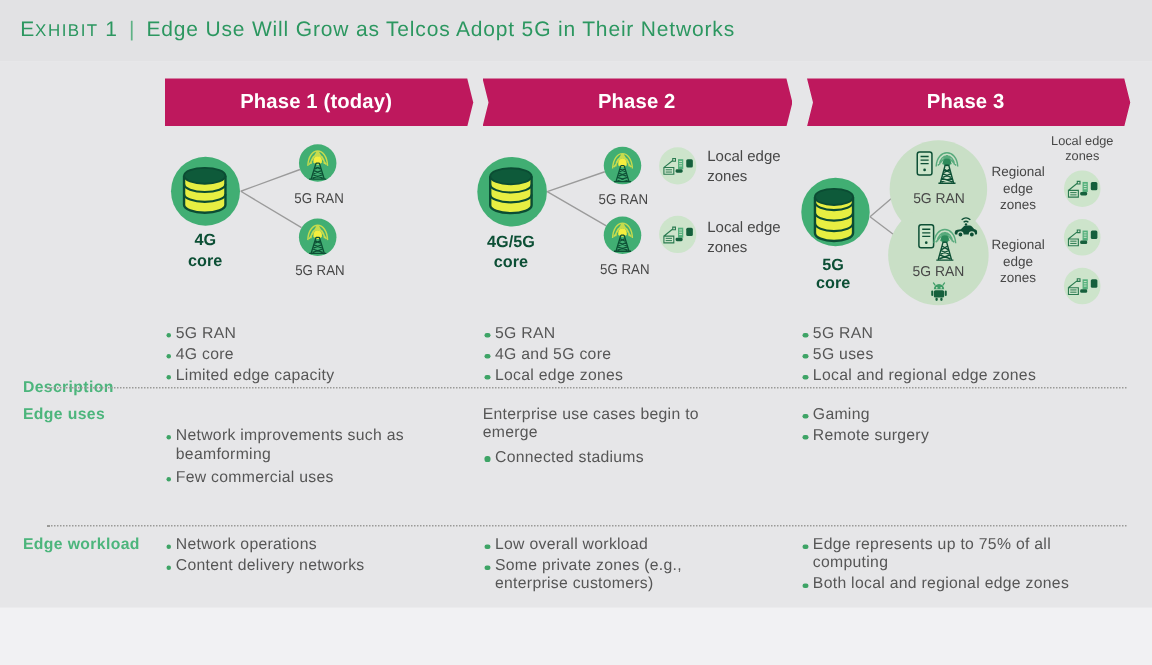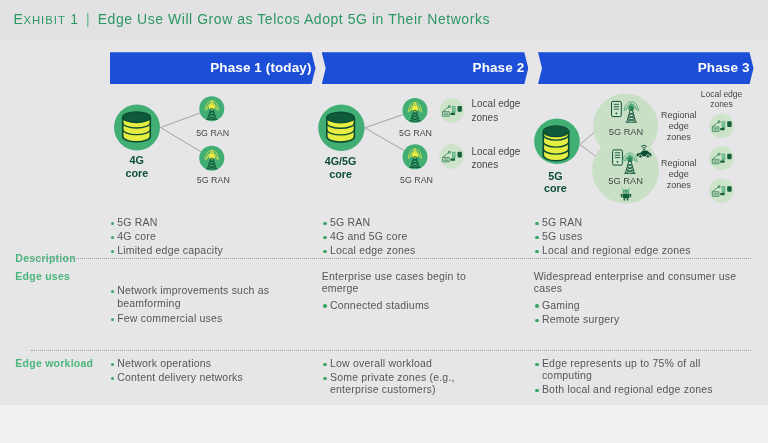--- a/index.html
+++ b/index.html
@@ -3,21 +3,21 @@
 <meta charset="utf-8">
 <style>
   * { margin:0; padding:0; box-sizing:border-box; }
   html,body { width:768px; height:443px; font-family:"Liberation Sans",sans-serif; background:#f1f1f3; overflow:hidden; }
   .abs { position:absolute; }
   .band-top { left:0; top:0; width:768px; height:40.5px; background:#e2e2e4; }
   .band-main { left:0; top:40.5px; width:768px; height:364.5px; background:#e6e6e8; }
   .title { left:13.5px; top:10px; font-size:14px; color:#2c9760; letter-spacing:0.55px; line-height:18px; }
   .title .sc { font-size:11.3px; letter-spacing:1px; }
   .title .sep { color:#5fb285; padding:0 3px; }
-  .banner { top:52.3px; height:32px; background:#1d4ed8; color:#fff; font-weight:bold; font-size:13.5px; text-align:right; line-height:32px; letter-spacing:0.1px; padding-right:4px; }
+  .banner { top:52.3px; height:32px; background:#be185d; color:#fff; font-weight:bold; font-size:13.5px; text-align:center; line-height:32px; letter-spacing:0.1px; padding-right:4px; }
   .rowlab { font-size:10.5px; font-weight:bold; color:#4cb57c; line-height:12.2px; letter-spacing:0.25px; }
   .dotline { border-top:1.2px dotted #9a9a98; height:0; }
   .col { font-size:10.5px; line-height:12.2px; color:#565656; letter-spacing:0.2px; }
   .col > div + div { margin-top:1.9px; }
   .lead { margin-left:-1.6px; margin-bottom:4.5px; }
   .li { position:relative; padding-left:6.6px; }
   .li::before { content:""; position:absolute; left:0; top:5.5px; width:3.4px; height:3.4px; border-radius:50%; background:#3ea466; }
   .src { left:23px; top:419.4px; font-size:15px; line-height:14.5px; color:#3c3c3c; letter-spacing:-0.2px;margin-top:34px; }
   .src b { color:#1c1c1c; }
 </style>
@@ -174,21 +174,20 @@
 <div class="abs rowlab" style="left:15.3px; top:269.5px;">Edge uses</div>
 <div class="abs col" style="left:110.6px; top:284.3px; width:190px;">
   <div class="li">Network improvements such as<br>beamforming</div>
   <div class="li" style="margin-top:3.4px;">Few commercial uses</div>
 </div>
 <div class="abs col" style="left:323.4px; top:270px; width:165px;">
   <div class="lead">Enterprise use cases begin to<br>emerge</div>
   <div class="li">Connected stadiums</div>
 </div>
 <div class="abs col" style="left:535.3px; top:270px; width:209px;">
-  <div class="lead">Widespread enterprise and consumer use<br>cases</div>
   <div class="li">Gaming</div>
   <div class="li">Remote surgery</div>
 </div>
 
 <div class="abs dotline" style="left:31px; top:349.5px; width:720px;"></div>
 
 <div class="abs rowlab" style="left:15.3px; top:356.9px;">Edge workload</div>
 <div class="abs col" style="left:110.6px; top:357.1px; width:190px;">
   <div class="li">Network operations</div>
   <div class="li">Content delivery networks</div>

